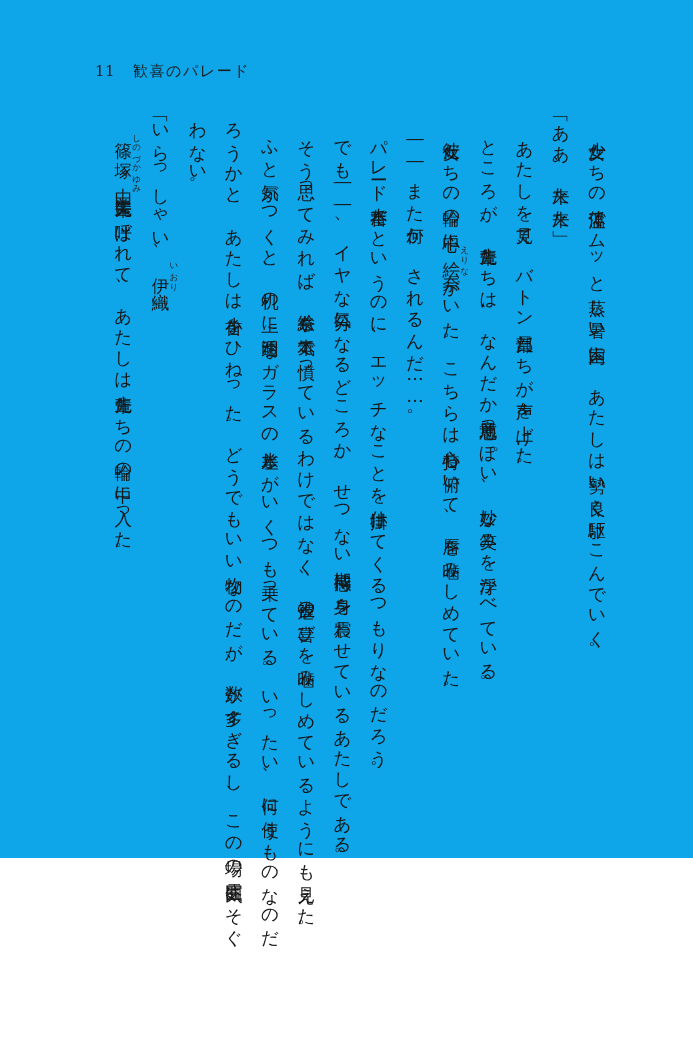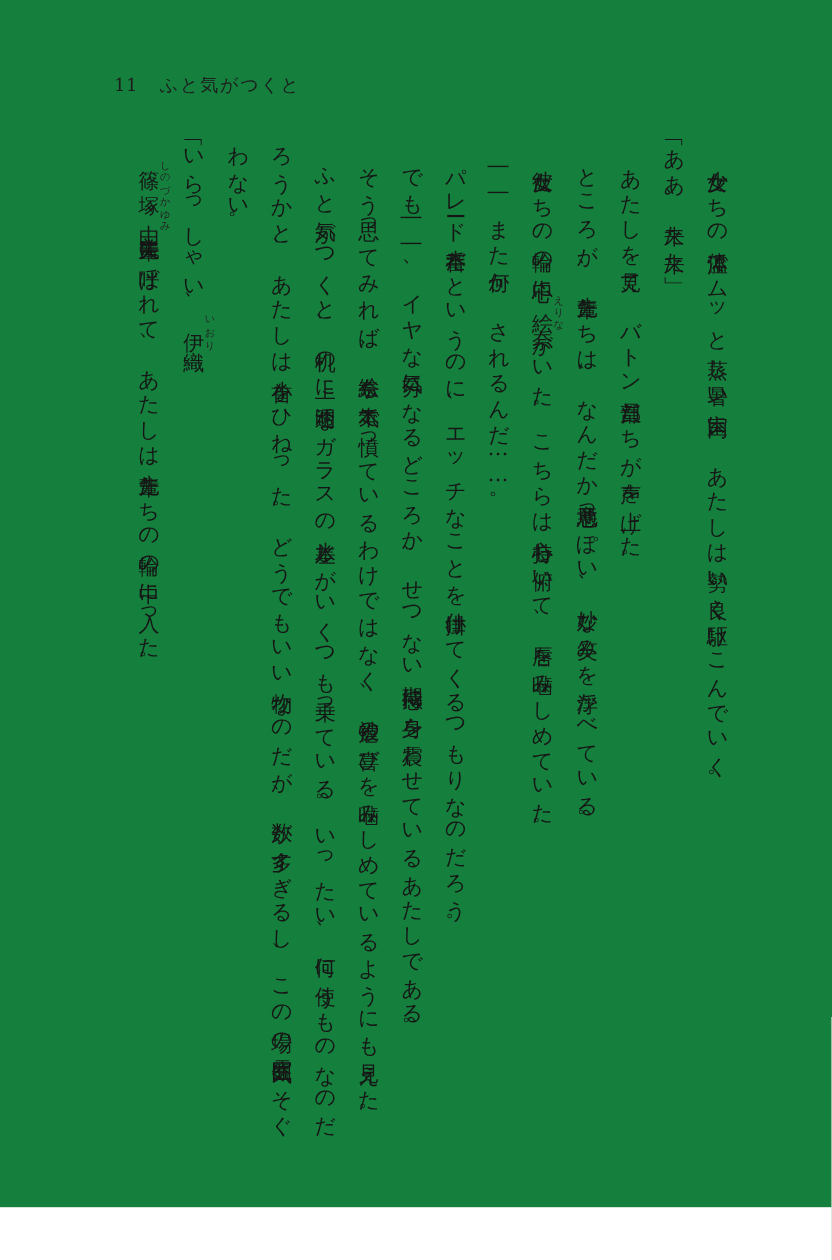--- a/index.html
+++ b/index.html
@@ -10,22 +10,22 @@
   body {
     width: 693px;
     height: 1050px;
     overflow: hidden;
     font-family: "DejaVu Serif", "Liberation Serif", serif;
     color: #1a1a1a;
   }
   .page {
     position: relative;
     width: 693px;
-    height: 1006px;
-    background: #15803d;
+    height: 858px;
+    background: #0ea5e9;
   }
 
   
   .header {
     position: absolute;
     top: 62px;
     left: 95px;
     display: flex;
     flex-direction: row;
     align-items: baseline;
@@ -79,21 +79,21 @@
     color: #222;
   }
 </style>
 </head>
 <body>
 
 <div class="page">
 
   <div class="header">
     <span class="page-num">11</span>
-    <span class="running-title">ふと気がつくと</span>
+    <span class="running-title">歓喜のパレード</span>
   </div>
 
   <div class="body-text">
     <p class="indent">少女たちの体温でムッと蒸し暑い室内に、あたしは勢い良く駆けこんでいく。</p>
     <p>「ああ、来た来た」</p>
     <p class="indent">あたしを見て、バトン部員たちが声を上げた。</p>
     <p class="indent">ところが、先輩たちは、なんだか意地悪っぽい、妙な笑みを浮かべている。</p>
     <p class="indent">彼女たちの輪の中心に<ruby>絵奈<rt>えりな</rt></ruby>がいた。こちらは心持ち俯いて、唇を噛みしめていた。</p>
     <p class="indent">――また何か、されるんだ……。</p>
     <p class="indent">パレード本番だというのに、エッチなことを仕掛けてくるつもりなのだろう。</p>

